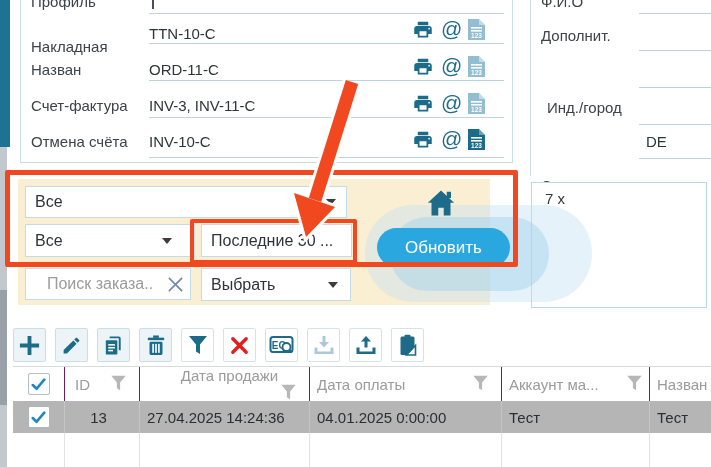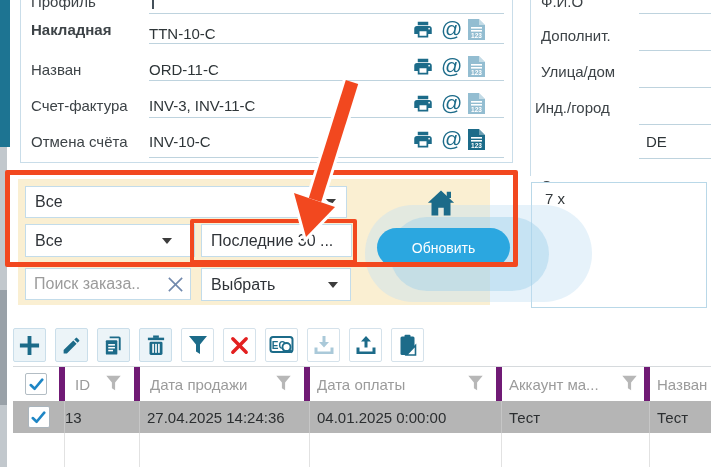--- a/index.html
+++ b/index.html
@@ -15,29 +15,29 @@
   .ctl{background:#fff;border:1px solid #c3dcea;box-sizing:border-box;display:flex;
        align-items:center;font-size:16px;color:#2f3338;}
   .ctl .txt{padding-left:9px;white-space:nowrap;overflow:hidden;}
   .caret{width:0;height:0;border-left:5px solid transparent;border-right:5px solid transparent;
          border-top:6px solid #3c3c3c;margin-left:auto;flex:none;}
   .redbox{border:5px solid #f2481f;box-sizing:border-box;border-radius:2px;pointer-events:none;}
   .tbtn{width:33px;height:34px;border-radius:2px;box-sizing:border-box;display:flex;
         align-items:center;justify-content:center;background:#fff;border:1px solid #d5e2eb;cursor:pointer;flex:none;}
   .tbtn.tint{background:#ecf4f8;border-color:#cadeea;}
   .hrow,.drow,.erow{display:flex;}
-  .hcell{box-sizing:border-box;border-right:6px solid #701a75;display:flex;align-items:center;
+  .hcell{box-sizing:border-box;border-right:1px solid #701a75;display:flex;align-items:center;
          font-size:15px;color:#9b9b9b;background:#fff;height:34px;flex:none;}
   .dcell{box-sizing:border-box;border-right:1px solid #c6c6c6;display:flex;align-items:center;
          font-size:15px;color:#2c2f31;background:#b5b5b5;height:32px;flex:none;}
   .ecell{box-sizing:border-box;border-right:1px solid #e2e2e2;background:#fff;height:35px;flex:none;}
   .cb{width:22px;height:22px;background:#fff;border:1px solid #aab5bd;border-radius:2px;
       box-sizing:border-box;display:flex;align-items:center;justify-content:center;cursor:pointer;}
   .funnel{margin-left:auto;margin-right:12px;flex:none;}
-  input{font-family:"Liberation Sans",sans-serif;}
+  input{font-family:"Liberation Sans",sans-serif;text-align:center;}
   input::placeholder{color:#9b9b9b;opacity:1;}
 </style>
 </head>
 <body>
 
 <div class="screen">
 
   <div class="abs" style="left:0;top:0;width:10px;height:147px;background:#1d7492;"></div>
   <div class="abs" style="left:0;top:147px;width:7px;height:320px;background:#c2c8cd;"></div>
   <div class="abs" style="left:0;top:290px;width:7px;height:115px;background:#99a1a8;"></div>
@@ -45,21 +45,21 @@
   <div class="abs" style="left:20px;top:0;width:493px;height:163px;border-left:1px solid #c9dde9;border-right:1px solid #c9dde9;border-bottom:1px solid #c9dde9;box-sizing:border-box;">
 
     <div class="abs uline" style="left:128px;top:13px;width:355px;"></div>
     <div class="abs uline" style="left:128px;top:43px;width:355px;"></div>
     <div class="abs uline" style="left:128px;top:80px;width:355px;"></div>
     <div class="abs uline" style="left:128px;top:117px;width:355px;"></div>
     <div class="abs uline" style="left:128px;top:157px;width:355px;"></div>
     <div class="abs" style="left:131px;top:0;width:2px;height:9px;background:#44505a;"></div>
 
     <div class="abs lbl" style="left:10px;top:-7px;">Профиль</div>
-    <div class="abs lbl" style="left:10px;top:21px;font-weight:bold;">Накладная</div>
+    <div class="abs lbl" style="left:10px;top:38px;">Накладная</div>
     <div class="abs lbl" style="left:10px;top:61px;">Назван</div>
     <div class="abs lbl" style="left:10px;top:97px;">Счет-фактура</div>
     <div class="abs lbl" style="left:10px;top:133px;text-align:center;">Отмена счёта</div>
 
     <div class="abs val" style="left:128px;top:25px;">TTN-10-C</div>
     <div class="abs val" style="left:128px;top:61px;">ORD-11-C</div>
     <div class="abs val" style="left:128px;top:97px;">INV-3, INV-11-C</div>
     <div class="abs val" style="left:128px;top:133px;">INV-10-C</div>
 
     <div class="abs icgroup" style="left:390px;top:18px;">
@@ -128,22 +128,21 @@
             <rect x="3" y="11" width="11" height="1.6" fill="#fff"></rect>
             <text x="8.5" y="18.6" font-size="6.5" font-weight="bold" fill="#fff" text-anchor="middle">123</text>
           </svg>
         </span>
     </div>
   </div>
 
   <div class="abs" style="left:530px;top:0;width:181px;height:176px;border-left:1px solid #c9dde9;box-sizing:border-box;">
     <div class="abs lbl" style="left:10px;top:-7px;">Ф.И.О</div>
     <div class="abs lbl" style="left:10px;top:27px;">Дополнит.</div>
-    <div class="abs lbl" style="left:10px;top:63px;">Улица/дом</div>
-    <div class="abs lbl" style="left:4px;top:99px;">Инд./город</div>
+    <div class="abs lbl" style="left:16px;top:99px;">Инд./город</div>
     <div class="abs lbl" style="left:10px;top:133px;margin-top:44px;">Страна</div>
     <div class="abs uline" style="left:108px;top:13px;width:73px;"></div>
     <div class="abs uline" style="left:108px;top:50px;width:73px;"></div>
     <div class="abs uline" style="left:108px;top:87px;width:73px;"></div>
     <div class="abs uline" style="left:108px;top:124px;width:73px;"></div>
     <div class="abs uline" style="left:108px;top:158px;width:73px;"></div>
     <div class="abs val" style="left:115px;top:133px;">DE</div>
   </div>
 
   <div class="abs" style="left:18px;top:179px;width:472px;height:126px;background:#faefd2;"></div>
@@ -166,21 +165,21 @@
       </svg>
   </div>
   <div class="abs ctl" style="left:25px;top:224px;width:170px;height:33px;">
     <span class="txt">Все</span>
     <span class="caret" style="margin-right:22px;"></span>
   </div>
   <div class="abs ctl" style="left:201px;top:224px;width:151px;height:33px;">
     <span class="txt">Последние 30 ...</span>
   </div>
   <div class="abs" style="left:377px;top:228px;width:133px;height:39px;border-radius:19.5px;background:#2ba7e0;display:flex;align-items:center;justify-content:center;cursor:pointer;">
-    <span style="color:#fff;font-size:14px;">Обновить</span>
+    <span style="color:#fff;font-size:17px;">Обновить</span>
   </div>
   <div class="abs ctl" style="left:25px;top:268px;width:166px;height:32px;">
     <input style="border: none; outline: none; background: transparent; flex: 1 1 0%; min-width: 0px; font-size: 16px; color: rgb(51, 51, 51); padding: 0px 0px 0px 8px;" placeholder="Поиск заказа..">
     <span class="icbtn" style="margin-right:5px;">
       <svg width="19" height="19" viewBox="0 0 20 20">
           <path stroke="#7189ad" stroke-width="1.7" d="M3 3 17 17 M17 3 3 17" fill="none"></path>
         </svg>
     </span>
   </div>
   <div class="abs ctl" style="left:201px;top:268px;width:150px;height:33px;gap:44px;">
@@ -276,21 +275,21 @@
               <path fill="none" stroke="#1e86c5" stroke-width="2.8" stroke-linecap="round" stroke-linejoin="round" d="M1.8 7.6 6 11.6 14.2 1.8"></path>
             </svg>
         </span>
       </div>
       <div class="hcell" style="width:75px;padding-left:10px;">
         <span>ID</span>
         <span class="funnel"><svg width="17" height="16" viewBox="0 0 20 20">
               <path fill="#b7b7b7" d="M1 1h18l-7 8.5V19l-4-2.5V9.5z"></path>
             </svg></span>
       </div>
-      <div class="hcell" style="width:170px;padding-left:10px;">
+      <div class="hcell" style="width:170px;padding-left:10px;flex-direction:column;">
         <span>Дата продажи</span>
         <span class="funnel"><svg width="17" height="16" viewBox="0 0 20 20">
               <path fill="#b7b7b7" d="M1 1h18l-7 8.5V19l-4-2.5V9.5z"></path>
             </svg></span>
       </div>
       <div class="hcell" style="width:192px;padding-left:7px;">
         <span>Дата оплаты</span>
         <span class="funnel"><svg width="17" height="16" viewBox="0 0 20 20">
               <path fill="#b7b7b7" d="M1 1h18l-7 8.5V19l-4-2.5V9.5z"></path>
             </svg></span>
@@ -307,21 +306,21 @@
     </div>
 
     <div class="drow">
       <div class="dcell" style="width:52px;justify-content:center;">
         <span class="cb">
           <svg width="15" height="13" viewBox="0 0 16 14">
               <path fill="none" stroke="#1e86c5" stroke-width="2.8" stroke-linecap="round" stroke-linejoin="round" d="M1.8 7.6 6 11.6 14.2 1.8"></path>
             </svg>
         </span>
       </div>
-      <div class="dcell" style="width:75px;justify-content:flex-start;padding-right:7px;">
+      <div class="dcell" style="width:75px;justify-content:center;padding-right:7px;">
           <span>13</span>
         </div>
       <div class="dcell" style="width:170px;padding-left:7px;">
           <span>27.04.2025 14:24:36</span>
         </div>
       <div class="dcell" style="width:192px;padding-left:7px;">
           <span>04.01.2025 0:00:00</span>
         </div>
       <div class="dcell" style="width:148px;padding-left:7px;">
           <span>Тест</span>

